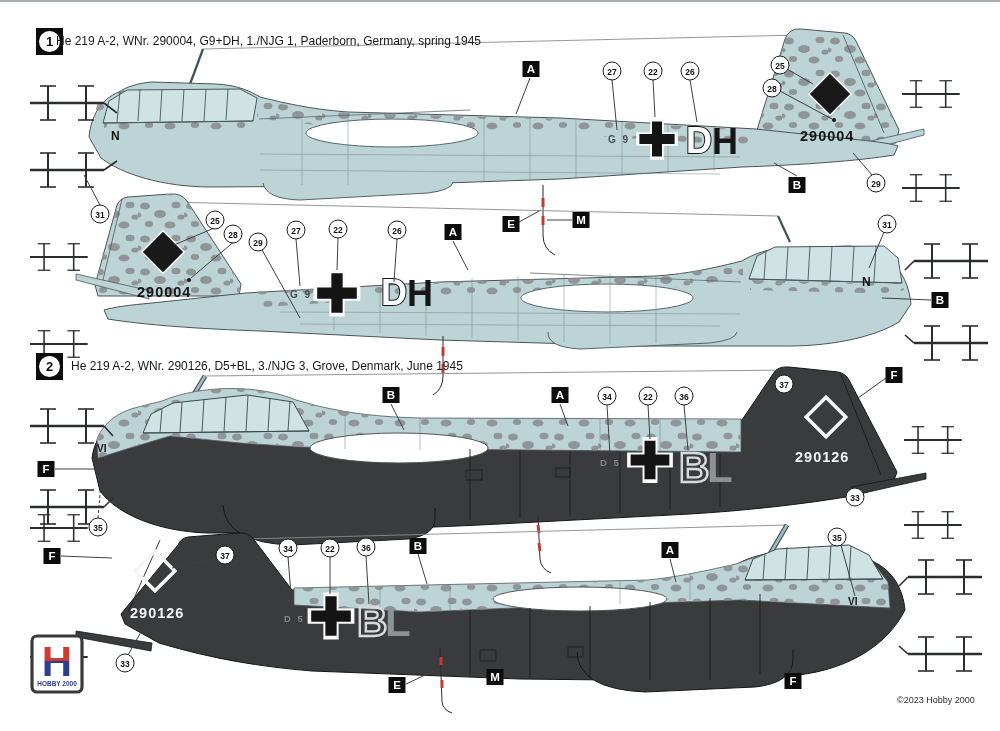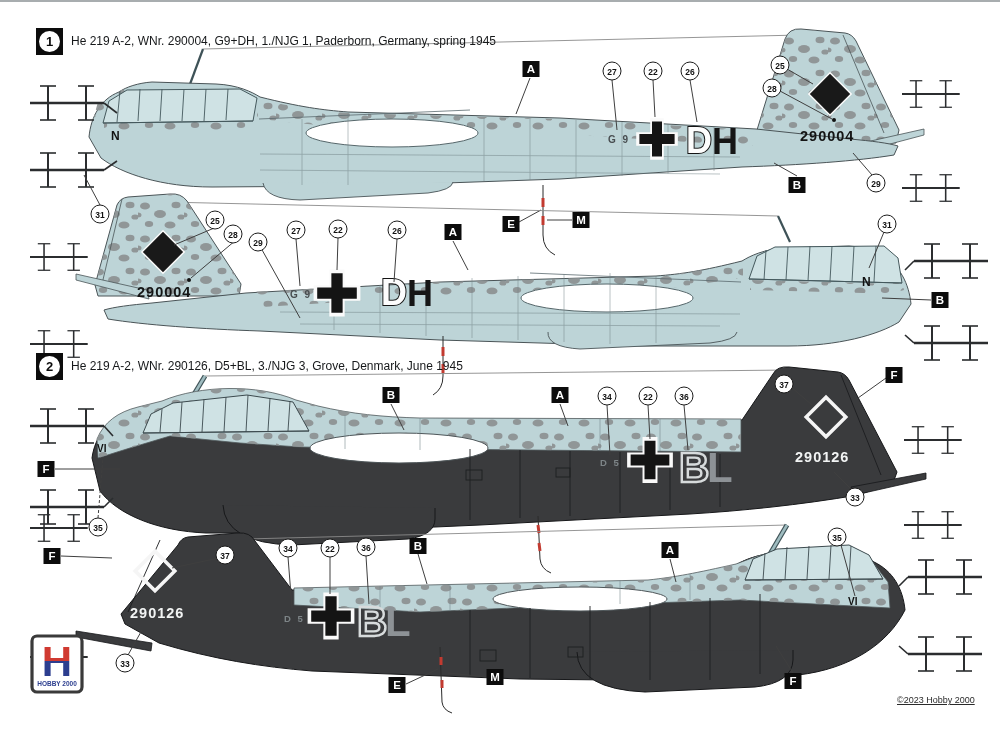--- a/index.html
+++ b/index.html
@@ -14,21 +14,21 @@
       background:#0c0c0c;color:#fff;font:bold 11.5px "Liberation Sans",sans-serif;
       display:flex;align-items:center;justify-content:center;z-index:6;}
   .title{position:absolute;font:12px "Liberation Sans",sans-serif;color:#16181a;
          white-space:nowrap;z-index:6;}
   .sec{position:absolute;width:27px;height:27px;background:#0c0c0c;display:flex;
        align-items:center;justify-content:center;z-index:6;}
   .sec-c{width:21px;height:21px;background:#fff;border-radius:50%;display:flex;
          align-items:center;justify-content:center;font:bold 13px "Liberation Sans",sans-serif;color:#0c0c0c;}
   .kit{position:absolute;font:bold 22px "Liberation Sans",sans-serif;color:#a9c9d9;
        letter-spacing:2px;z-index:6;}
-  .copy{position:absolute;font:9px "Liberation Sans",sans-serif;color:#2a2a2a;z-index:6;text-decoration:underline;}
+  .copy{position:absolute;font:9px "Liberation Sans",sans-serif;color:#2a2a2a;z-index:6;}
   .logo{position:absolute;z-index:6;}
 </style>
 </head>
 <body>
 
 <div class="page">
 
 <svg class="art" width="1000" height="731" viewBox="0 0 1000 731">
   <defs>
     <pattern id="mot" width="46" height="33" patternUnits="userSpaceOnUse">
@@ -371,21 +371,21 @@
           <line x1="487" y1="675" x2="448" y2="671"></line>
     </g>
   </g>
 </svg>
 
 <div class="sec" style="left:36px;top:26px">
   <div class="sec-c">
         <span>1</span>
       </div>
 </div>
-<div class="title" style="left:71px;top:32px">He 219 A-2, WNr. 290004, G9+DH, 1./NJG 1, Paderborn, Germany, spring 1945</div>
+<div class="title" style="left:56px;top:32px">He 219 A-2, WNr. 290004, G9+DH, 1./NJG 1, Paderborn, Germany, spring 1945</div>
 
 <div class="sec" style="left:36px;top:351px">
   <div class="sec-c">
         <span>2</span>
       </div>
 </div>
 <div class="title" style="left:71px;top:357px">He 219 A-2, WNr. 290126, D5+BL, 3./NJG 3, Grove, Denmark, June 1945</div>
 
 <div class="cb" style="left:531px;top:67px">A</div>
 <div class="cc" style="left:612px;top:69px">27</div>

